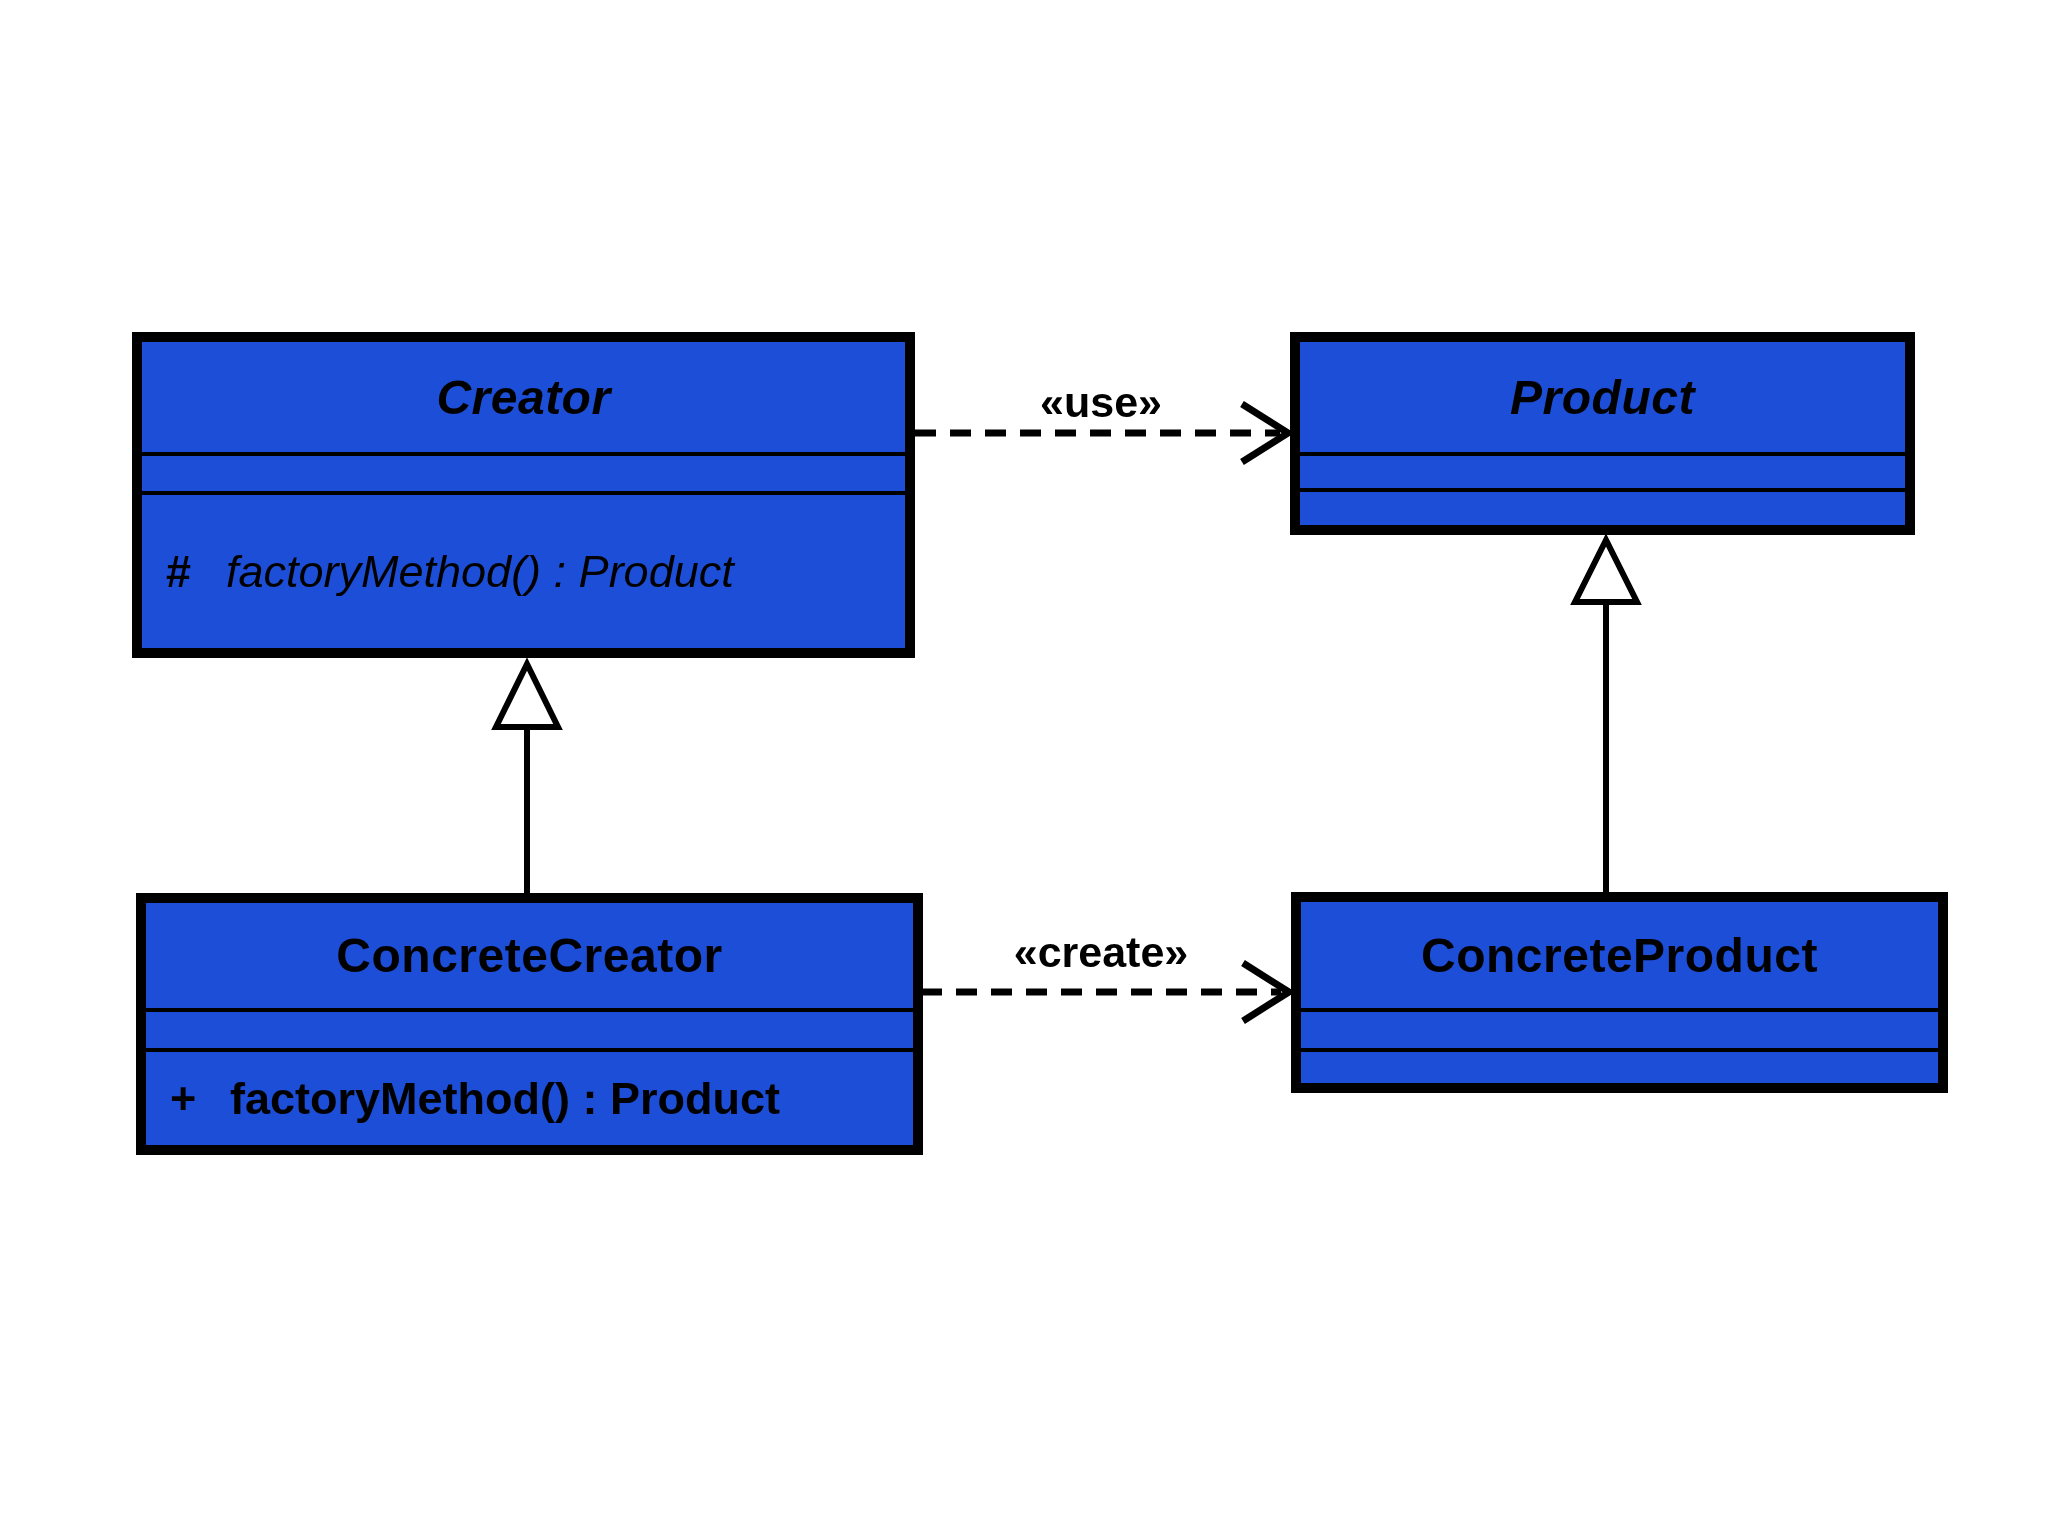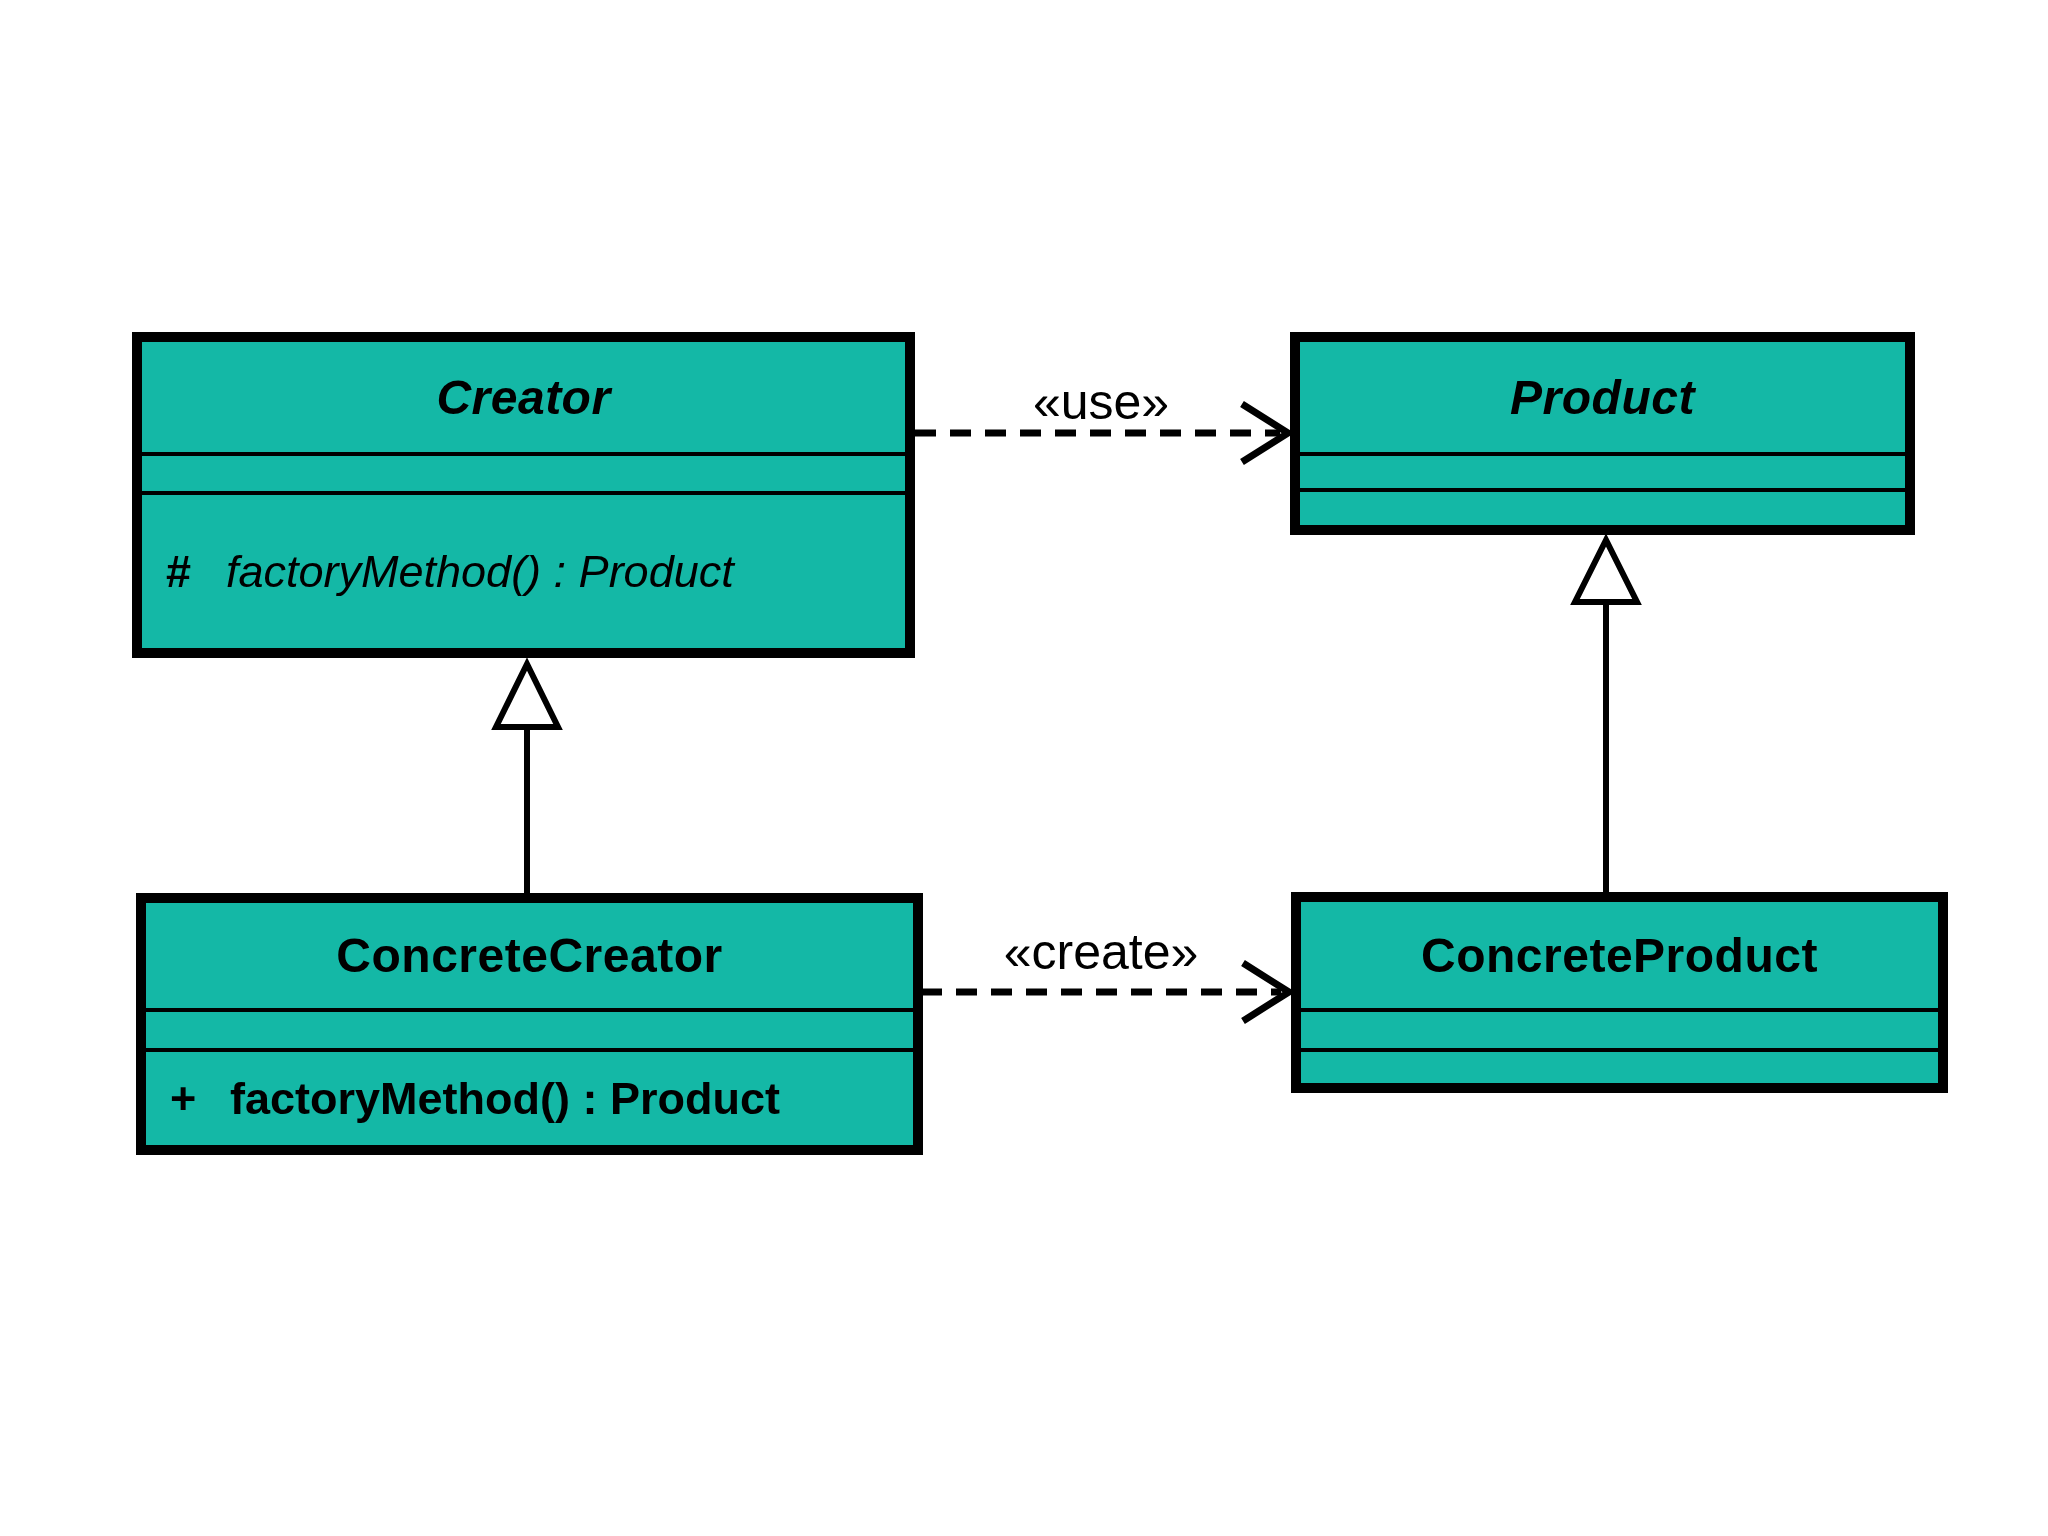--- a/index.html
+++ b/index.html
@@ -22,21 +22,21 @@
   .arrow-layer {
     position: absolute;
     left: 0; top: 0;
     width: 2048px;
     height: 1536px;
   }
   .uml-class {
     position: absolute;
     box-sizing: border-box;
     border: 10px solid #000000;
-    background: #14b8a6;
+    background: #1d4ed8;
     display: flex;
     flex-direction: column;
   }
   .uml-class.creator          { left: 132px;  top: 332px; width: 783px; height: 326px; }
   .uml-class.product          { left: 1290px; top: 332px; width: 625px; height: 203px; }
   .uml-class.concrete-creator { left: 136px;  top: 893px; width: 787px; height: 262px; }
   .uml-class.concrete-product { left: 1291px; top: 892px; width: 657px; height: 201px; }
 
   .compartment-title {
     flex: 0 0 auto;
@@ -79,22 +79,22 @@
     min-width: 60px;
     font-weight: bold;
     font-style: normal;
   }
   .sig-abstract { font-style: italic; font-weight: normal; }
   .sig-concrete { font-weight: bold; }
 
   .dep-label {
     position: absolute;
     transform: translate(-50%, -50%);
-    font-size: 50px;
-    font-weight: normal;
+    font-size: 43px;
+    font-weight: bold;
     white-space: nowrap;
   }
   .dep-label.use    { left: 1101px; top: 402px; }
   .dep-label.create { left: 1101px; top: 952px; }
 </style>
 </head>
 <body>
 
 <div class="canvas">
 

